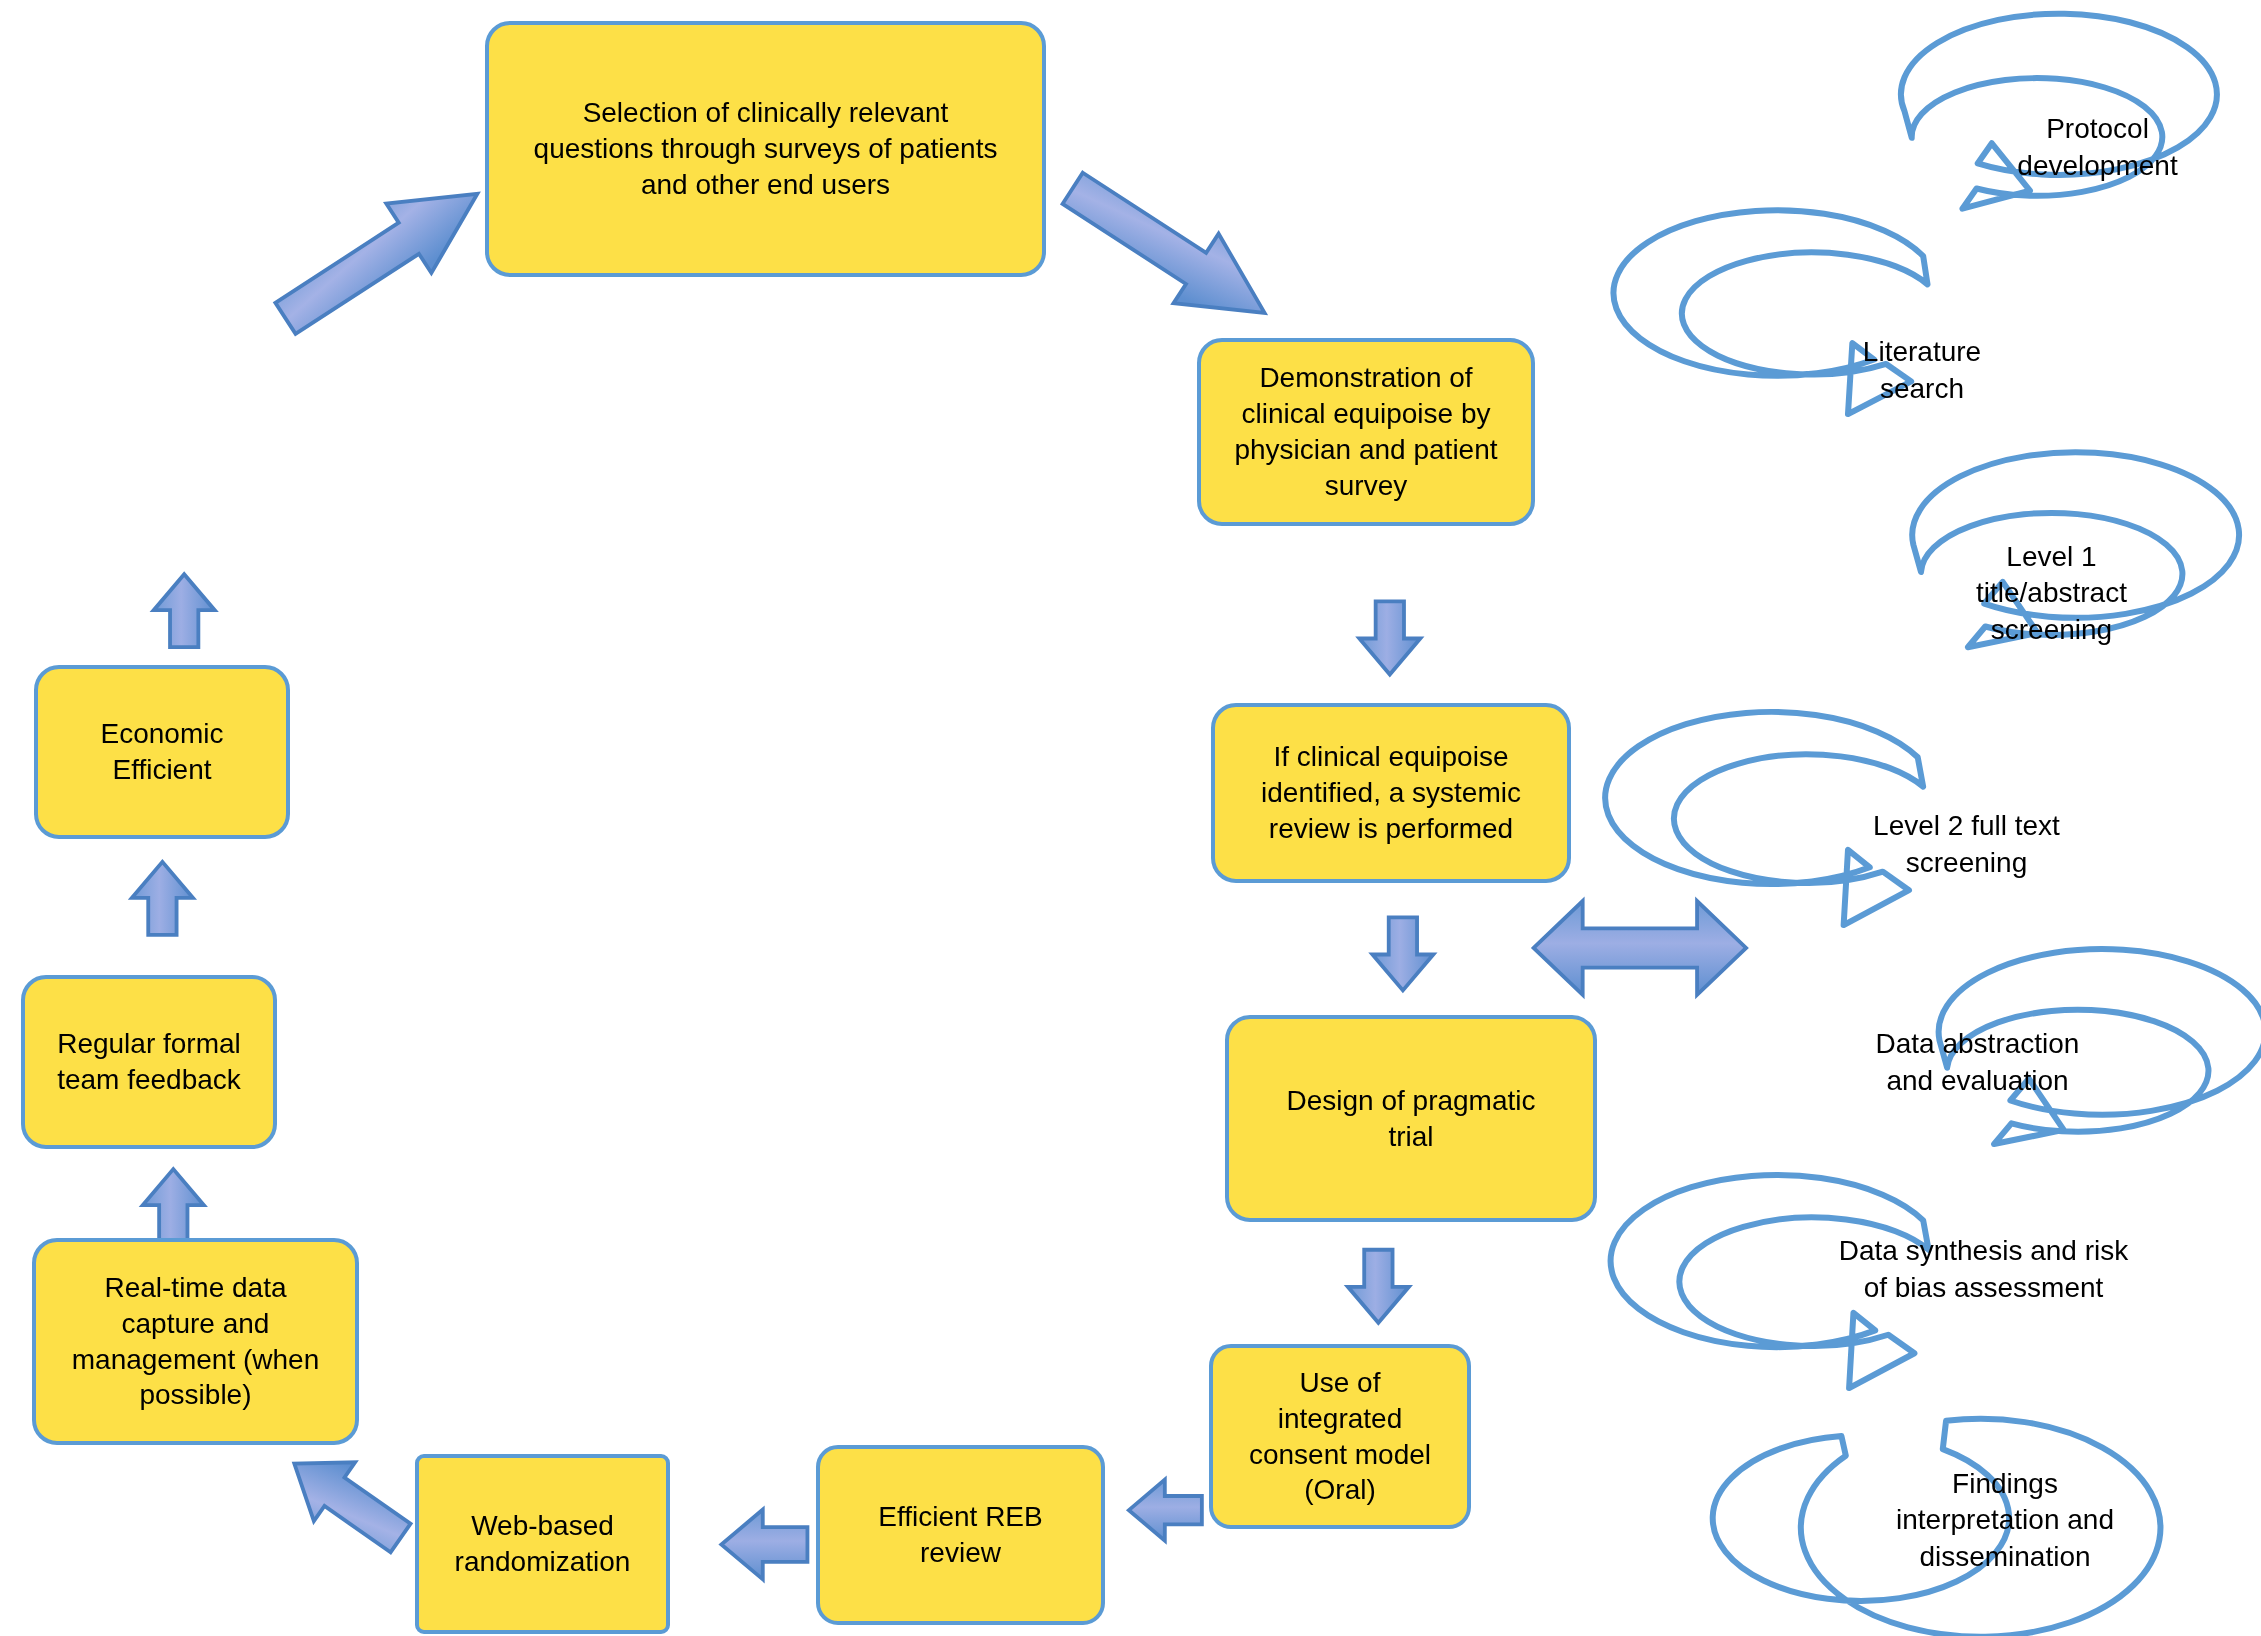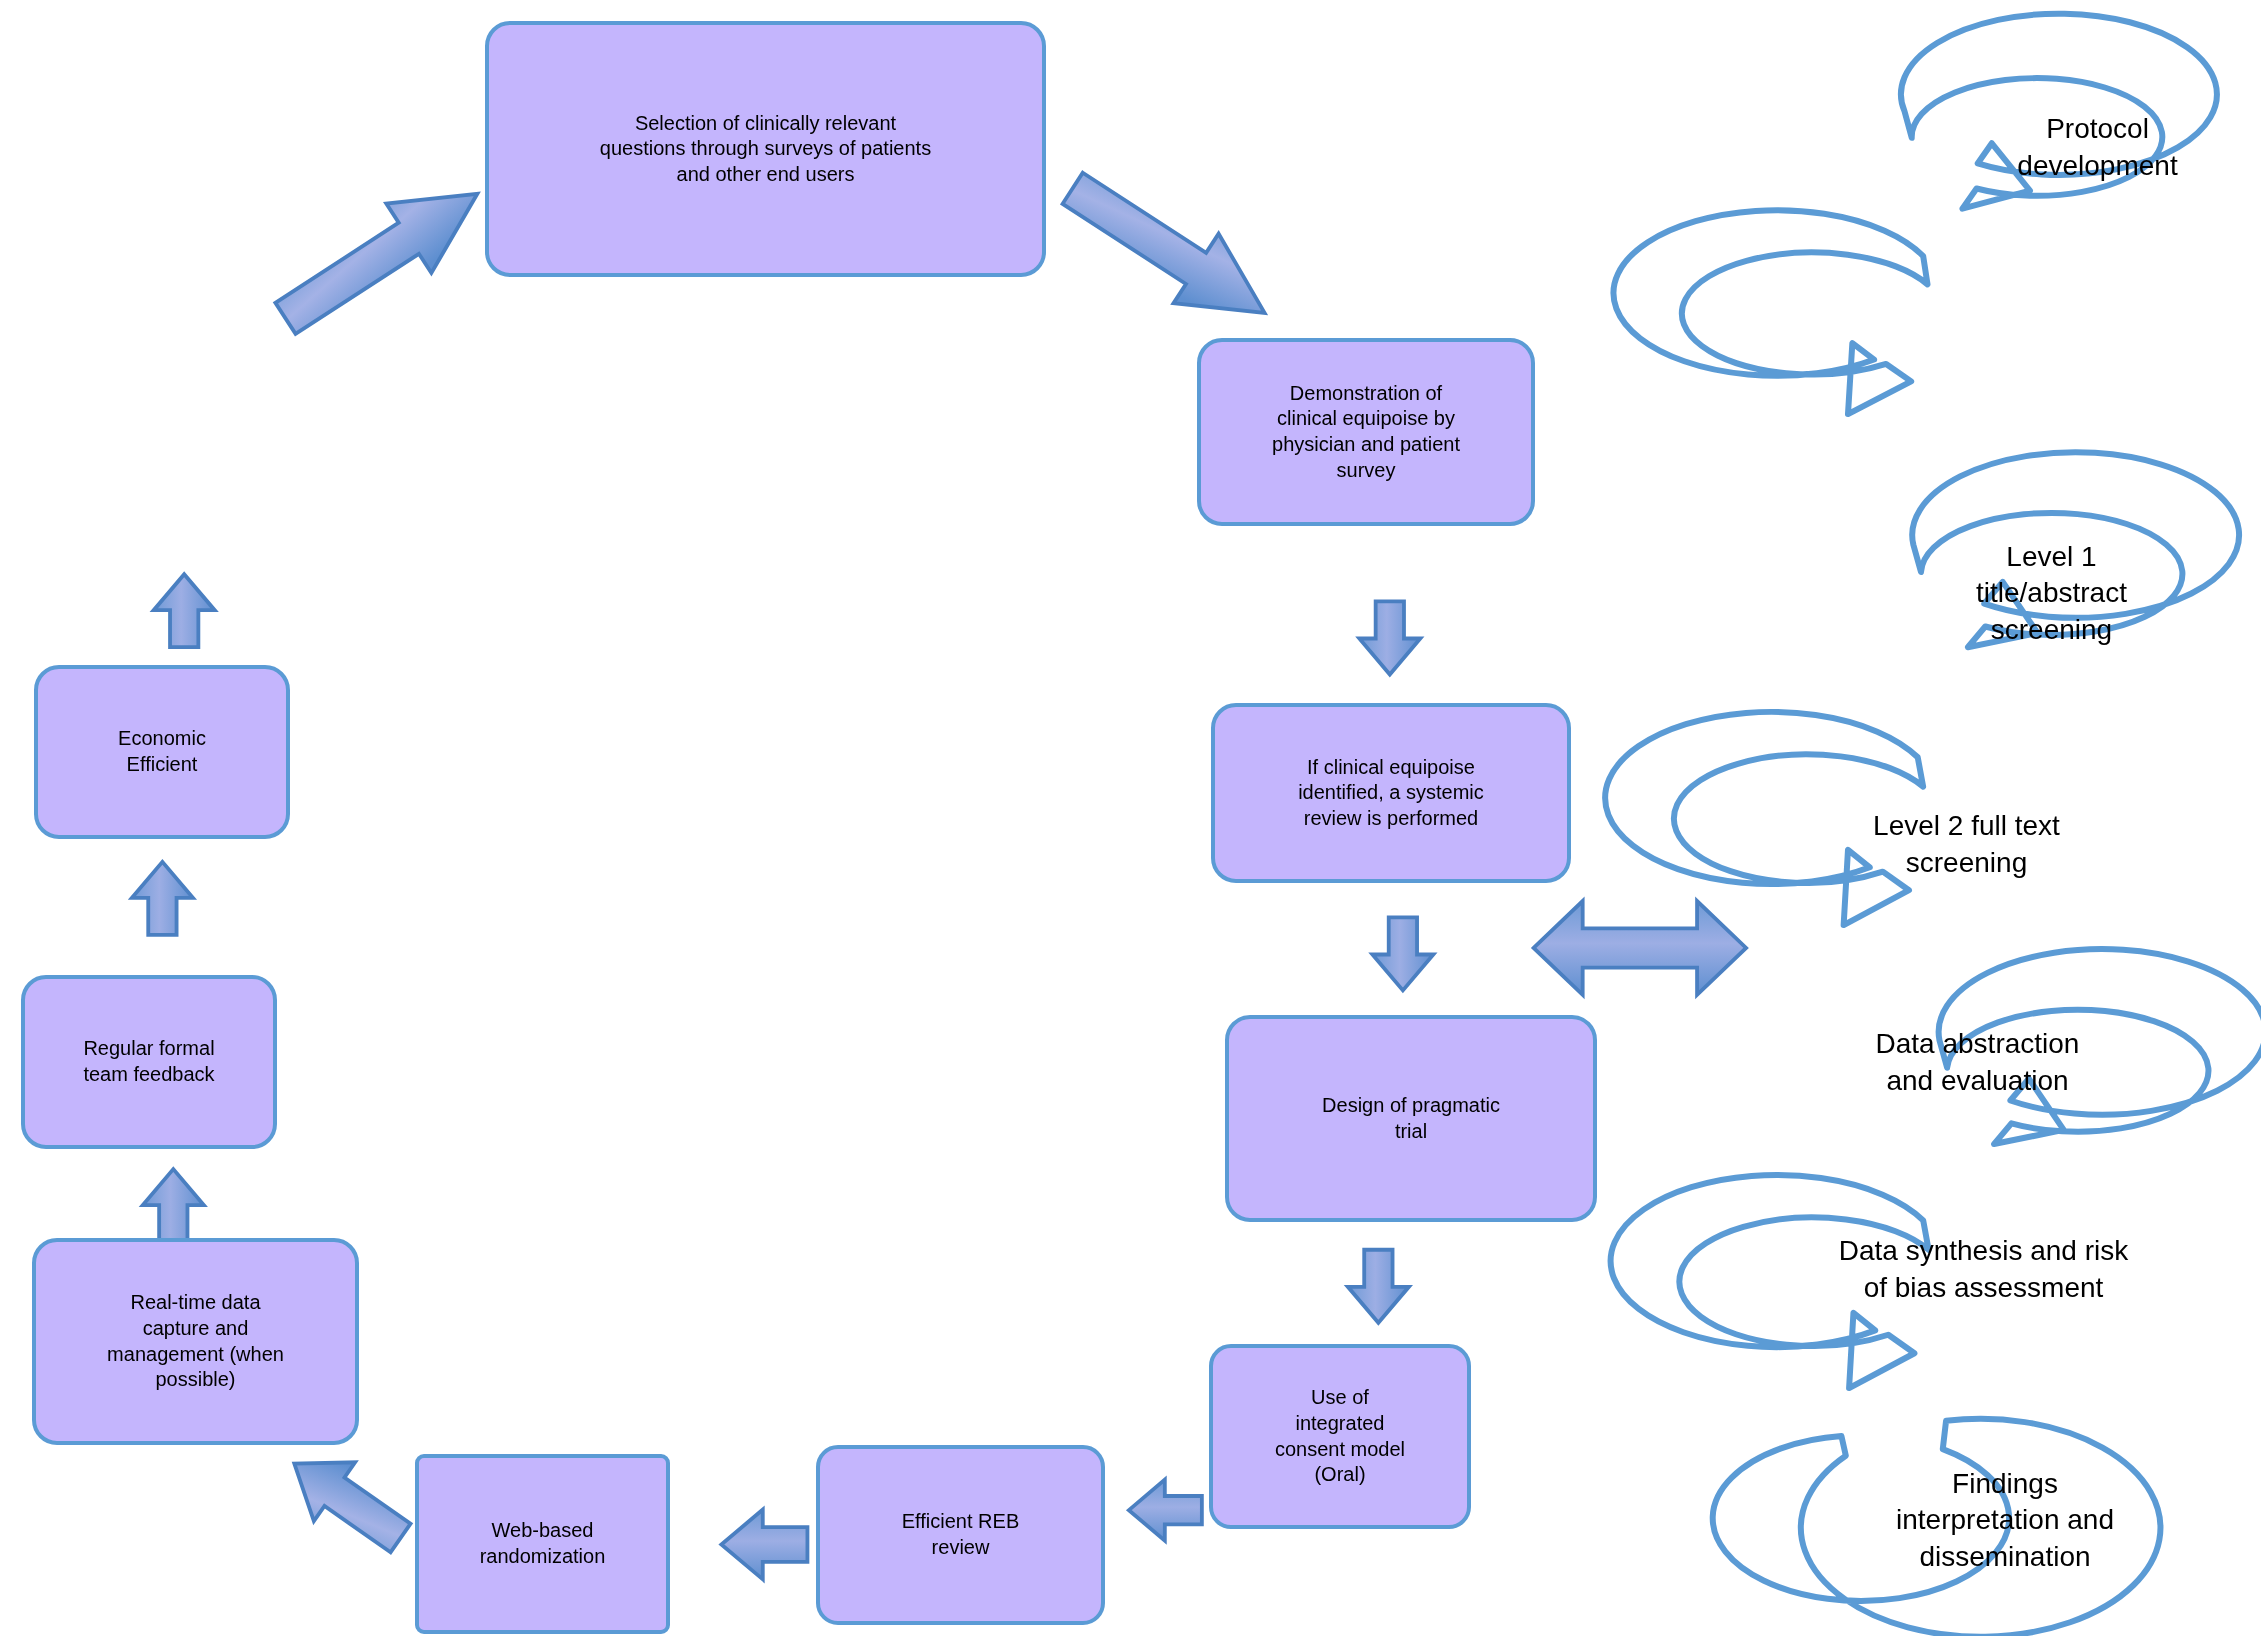--- a/index.html
+++ b/index.html
@@ -5,29 +5,29 @@
   html,body{margin:0;padding:0;background:#ffffff;}
   body{font-family:"Liberation Sans","DejaVu Sans",sans-serif;}
   #stage{position:relative;width:2261px;height:1636px;background:#fff;overflow:hidden;}
 
   
   .box{
     position:absolute;
     box-sizing:border-box;
     border:4.9px solid #5B9BD5;
     border-radius:25px;
-    background:#c4b5fd;
+    background:#fde047;
     display:flex;
     align-items:center;
     justify-content:center;
     text-align:center;
     color:#000000;
     line-height:1.28;
     padding:5.4px 9.8px;
-    font-size:20px;
+    font-size:28px;
   }
   .box .txt{white-space:pre-line;display:block;}
 
   
   #art{position:absolute;left:0;top:0;width:2261px;height:1636px;pointer-events:none;}
 
   
   .cyclabel{
     position:absolute;
     color:#000;
@@ -215,20 +215,24 @@
     <span class="txt">Economic
 Efficient</span>
   </div>
 
 
   <div class="cyclabel" style="left:1956px; top:104px; width:283px; height:87px;">
     <span>Protocol
 development</span>
   </div>
 
+  <div class="cyclabel" style="left:1813px; top:327px; width:218px; height:87px;">
+    <span>Literature
+search</span>
+  </div>
 
   <div class="cyclabel" style="left:1926px; top:531px; width:251px; height:125px;">
     <span>Level 1
 title/abstract
 screening</span>
   </div>
 
   <div class="cyclabel" style="left:1814px; top:801px; width:305px; height:87px;">
     <span>Level 2 full text
 screening</span>

